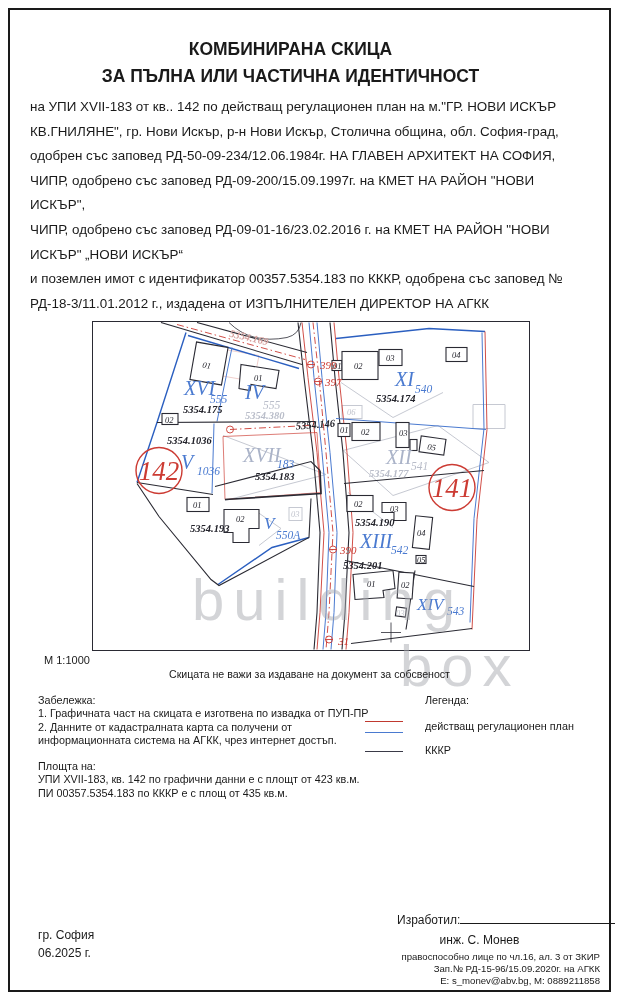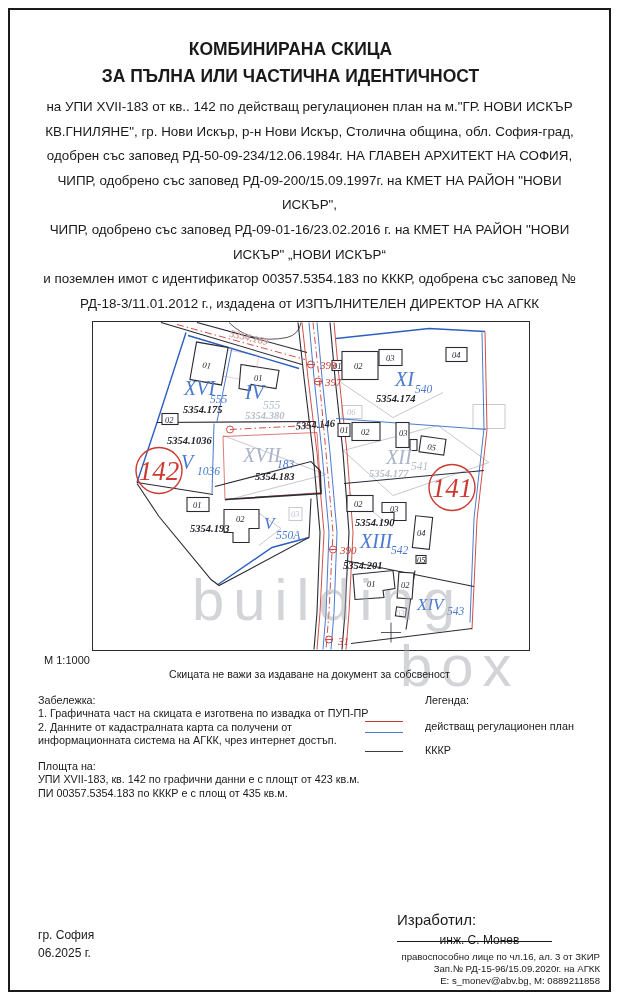--- a/index.html
+++ b/index.html
@@ -1,21 +1,21 @@
 <!DOCTYPE html>
 <html><head>
 <meta charset="utf-8">
 <style>
   html,body{margin:0;padding:0;background:#fff;}
   .page{position:relative;width:619px;height:1000px;background:#fff;
         font-family:"Liberation Sans",sans-serif;color:#1a1a1a;overflow:hidden;}
   .frame{position:absolute;inset:8px;border:2px solid #1a1a1a;pointer-events:none;}
   .title{position:absolute;left:0;top:36px;width:581px;text-align:center;
          font-weight:bold;font-size:17.5px;line-height:27px;}
-  .intro{position:absolute;left:30px;top:95px;width:559px;text-align:center;
+  .intro{position:absolute;left:30px;top:95px;width:559px;text-align:left;
          font-size:13.4px;line-height:24.6px;}
   .coord-label{position:absolute;left:92px;top:304px;font-size:10.5px;}
   .map-box{position:absolute;left:92px;top:321px;width:436px;height:328px;
            border:1px solid #2a2a33;z-index:1;}
   .watermark{position:absolute;z-index:2;color:rgba(168,170,176,0.5);
              font-size:58px;letter-spacing:9px;font-weight:400;}
   .wm1{left:192px;top:566px;} .wm2{left:400px;top:632px;}
   .scale{position:absolute;left:0;top:654px;width:619px;
          font-size:11px;z-index:3;padding-left:44px;}
   .disclaimer{position:absolute;left:0;top:668px;width:619px;text-align:center;
@@ -25,21 +25,21 @@
   .legend{position:absolute;left:365px;top:694px;width:230px;font-size:10.8px;z-index:3;}
   .legend-title{position:absolute;left:60px;top:0;}
   .lg-line{position:absolute;width:38px;height:0;border-top:1.6px solid;}
   .lg-red{left:0;top:27px;border-color:#c0392f;}
   .lg-blue{left:0;top:38px;border-color:#4a7ad0;}
   .lg-dark{left:0;top:57px;border-color:#3a3a48;}
   .lg-label1{position:absolute;left:60px;top:26px;}
   .lg-label2{position:absolute;left:60px;top:50px;}
   .city{position:absolute;left:38px;top:928px;font-size:12px;}
   .date{position:absolute;left:38px;top:946px;font-size:12px;}
-  .author-row{position:absolute;left:397px;top:911px;font-size:15px;}
+  .author-row{position:absolute;left:397px;top:911px;font-size:12px;}
   .author-line{display:inline-block;width:155px;border-bottom:1px solid #1a1a1a;height:12px;}
   .author-name{position:absolute;left:397px;top:933px;width:165px;text-align:center;font-size:12px;}
   .creds{position:absolute;right:19px;top:951px;text-align:right;font-size:9.6px;line-height:12px;}
   
   .m-black{stroke:#2a2a33;fill:none;stroke-width:1.1;}
   .m-thin{stroke-width:0.8;}
   .m-blue{stroke:#4a7ad0;fill:none;stroke-width:1;}
   .m-bluethick{stroke:#2b5fc0;fill:none;stroke-width:1.4;}
   .m-red{stroke:#cc3b33;fill:none;stroke-width:0.9;}
   .m-dash{stroke-dasharray:7 3 1.5 3;}

